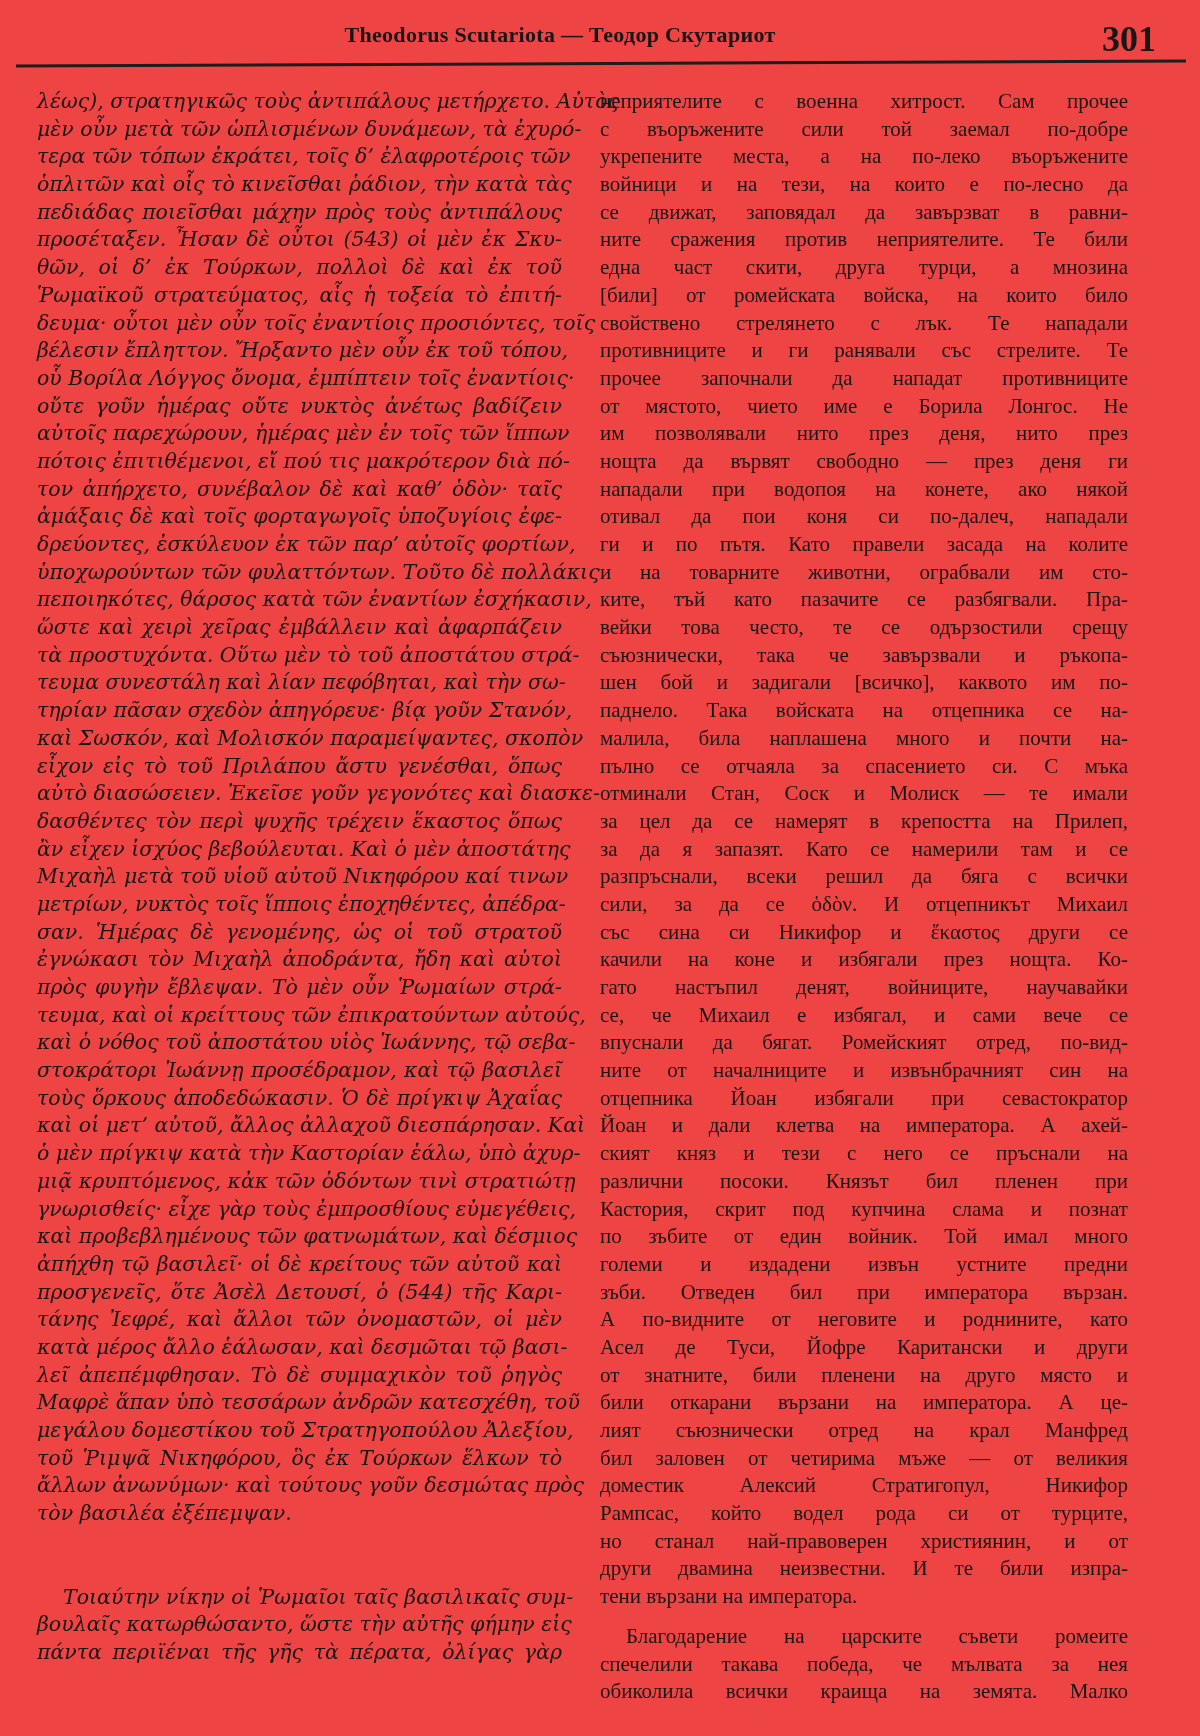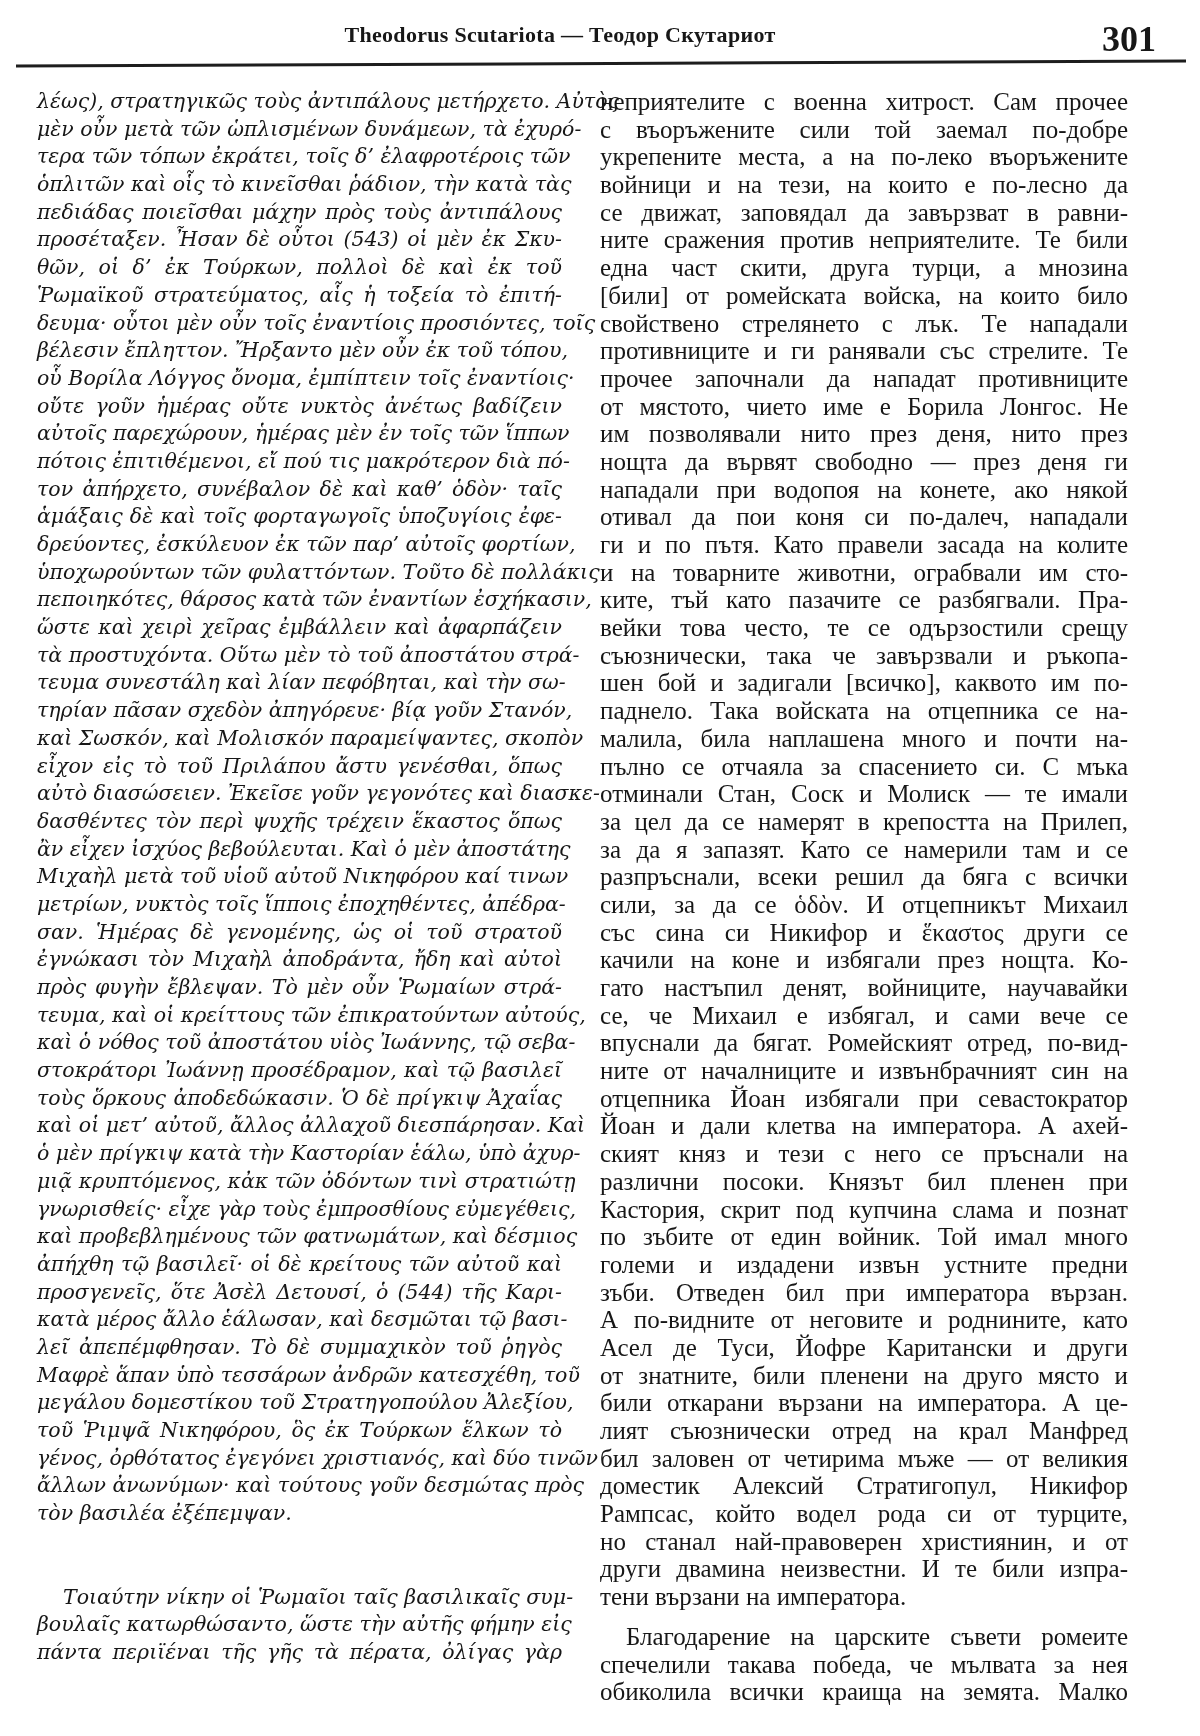--- a/index.html
+++ b/index.html
@@ -1,21 +1,21 @@
 <!DOCTYPE html>
 <html lang="bg"><head>
 <meta charset="utf-8">
 <style>
   html, body { margin: 0; padding: 0; background: #d8d6d0; }
   .page {
     position: relative;
     width: 1200px;
     height: 1736px;
     margin: 0 auto;
-    background: #ffffff;
+    background: #ef4444;
     color: #171717;
     overflow: hidden;
   }
   .page-header {
     position: absolute;
     top: 20px;
     left: 0;
     width: 100%;
     height: 40px;
   }
@@ -59,21 +59,21 @@
   .col { min-width: 0; }
   .col-greek {
     width: 525px;
     font-family: "DejaVu Serif", serif;
     font-style: italic;
     font-size: 20.5px;
   }
   .col-bulgarian {
     width: 528px;
     font-family: "Liberation Serif", "DejaVu Serif", serif;
-    font-size: 25px;
+    font-size: 21px;
   }
   .block { margin: 0; }
   .col-greek .block + .block { margin-top: 56px; }
   .col-bulgarian .block + .block { margin-top: 12px; }
   .line {
     height: 27.7px;
     line-height: 27.7px;
     white-space: nowrap;
     text-align: justify;
     text-align-last: justify;
@@ -131,26 +131,26 @@
           <div class="line">καὶ ὁ νόθος τοῦ ἀποστάτου υἱὸς Ἰωάννης, τῷ σεβα-</div>
           <div class="line">στοκράτορι Ἰωάννῃ προσέδραμον, καὶ τῷ βασιλεῖ</div>
           <div class="line">τοὺς ὅρκους ἀποδεδώκασιν. Ὁ δὲ πρίγκιψ Ἀχαΐας</div>
           <div class="line">καὶ οἱ μετ’ αὐτοῦ, ἄλλος ἀλλαχοῦ διεσπάρησαν. Καὶ</div>
           <div class="line">ὁ μὲν πρίγκιψ κατὰ τὴν Καστορίαν ἑάλω, ὑπὸ ἀχυρ-</div>
           <div class="line">μιᾷ κρυπτόμενος, κἀκ τῶν ὀδόντων τινὶ στρατιώτῃ</div>
           <div class="line">γνωρισθείς· εἶχε γὰρ τοὺς ἐμπροσθίους εὐμεγέθεις,</div>
           <div class="line">καὶ προβεβλημένους τῶν φατνωμάτων, καὶ δέσμιος</div>
           <div class="line">ἀπήχθη τῷ βασιλεῖ· οἱ δὲ κρείτους τῶν αὐτοῦ καὶ</div>
           <div class="line">προσγενεῖς, ὅτε Ἀσὲλ Δετουσί, ὁ (544) τῆς Καρι-</div>
+          <div class="line">τάνης Ἰεφρέ, καὶ ἄλλοι τῶν ὀνομαστῶν, οἱ μὲν</div>
           <div class="line">κατὰ μέρος ἄλλο ἑάλωσαν, καὶ δεσμῶται τῷ βασι-</div>
           <div class="line">λεῖ ἀπεπέμφθησαν. Τὸ δὲ συμμαχικὸν τοῦ ῥηγὸς</div>
           <div class="line">Μαφρὲ ἅπαν ὑπὸ τεσσάρων ἀνδρῶν κατεσχέθη, τοῦ</div>
           <div class="line">μεγάλου δομεστίκου τοῦ Στρατηγοπούλου Ἀλεξίου,</div>
           <div class="line">τοῦ Ῥιμψᾶ Νικηφόρου, ὃς ἐκ Τούρκων ἕλκων τὸ</div>
-          <div class="line">γένος, ὀρθότατος ἐγεγόνει χριστιανός, καὶ δύο τινῶν</div>
           <div class="line">ἄλλων ἀνωνύμων· καὶ τούτους γοῦν δεσμώτας πρὸς</div>
           <div class="line no-j">τὸν βασιλέα ἐξέπεμψαν.</div>
         </div>
         <div class="block">
           <div class="line indent">Τοιαύτην νίκην οἱ Ῥωμαῖοι ταῖς βασιλικαῖς συμ-</div>
           <div class="line">βουλαῖς κατωρθώσαντο, ὥστε τὴν αὐτῆς φήμην εἰς</div>
           <div class="line">πάντα περιϊέναι τῆς γῆς τὰ πέρατα, ὀλίγας γὰρ</div>
         </div>
       </section>
     <section class="col col-bulgarian">

